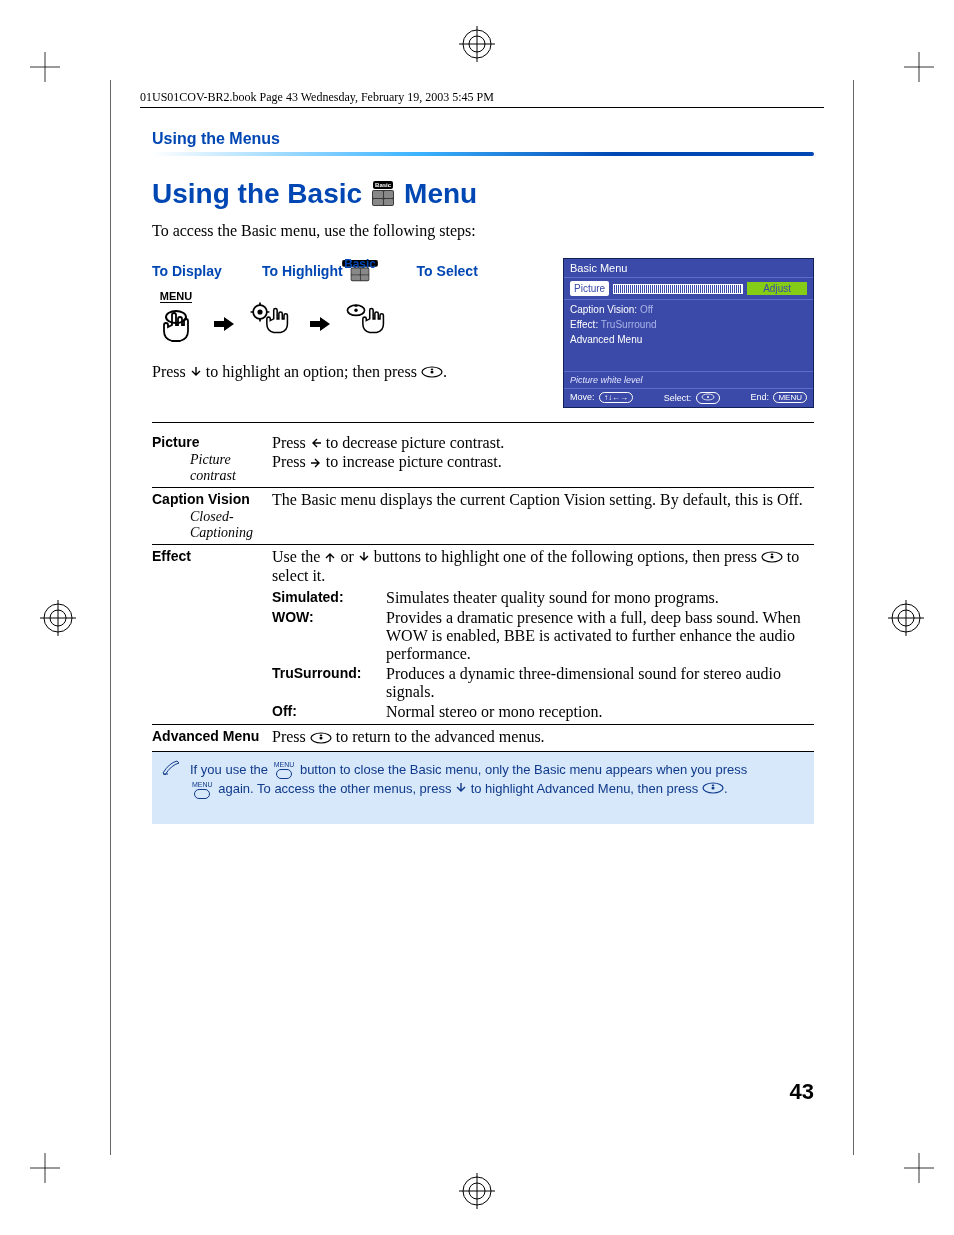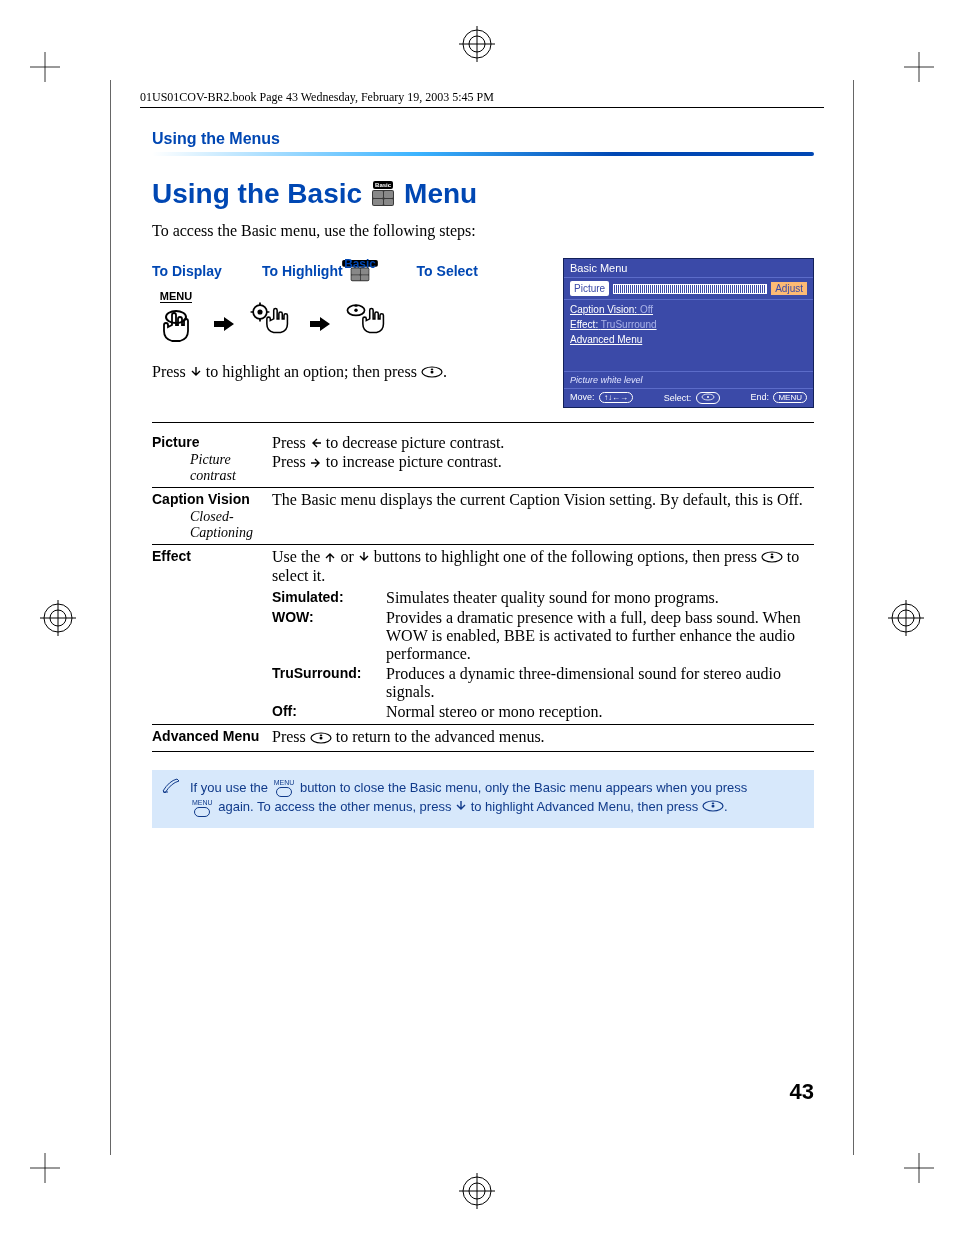--- a/index.html
+++ b/index.html
@@ -171,26 +171,26 @@
     display:flex; align-items:center; gap:4px;
     flex:0 0 auto;
   }
   .osd .slider {
     flex:1;
     height:8px;
     background: repeating-linear-gradient(90deg,#3b4aa8 0 1px,#fff 1px 2px,#3b4aa8 2px 3px,#fff 3px 4px);
     border:1px solid #fff;
   }
   .osd .adjust {
-    background:#fdba74; color:#3b4aa8;
-    padding: 1px 4px;
+    background:#84cc16; color:#3b4aa8;
+    padding: 1px 16px;
     font-size:10px;
   }
   .osd .dim { color:#aab3e8; }
-  .osd .body { padding:2px 6px 6px 6px; line-height:15px;text-decoration:underline; }
+  .osd .body { padding:2px 6px 6px 6px; line-height:15px; }
   .osd .hint {
     padding:3px 6px;
     border-top:1px solid #5c6cc9;
     font-style: italic;
     color:#dfe3ff;
     font-size:9px;
   }
   .osd .btm {
     display:flex; justify-content:space-between;
     padding:3px 6px;
@@ -234,23 +234,22 @@
     column-gap: 2px;
     row-gap: 2px;
   }
   .effect-sub .k {
     font-family: Arial, sans-serif;
     font-weight: bold;
     font-size: 14px;
   }
   
   .note {
-    margin-top: 18px;
     background: #d7e8fb;
-    padding: 8px 10px 10px 10px;
+    padding: 8px 10px 24px 10px;
     font-family: Verdana, Arial, sans-serif;
     font-size: 13px;
     color: #103a8a;
     line-height: 1.5;
     position: relative;
   }
   .note .pen-icon {
     position:absolute;
     left: 10px;
     top: 8px;

